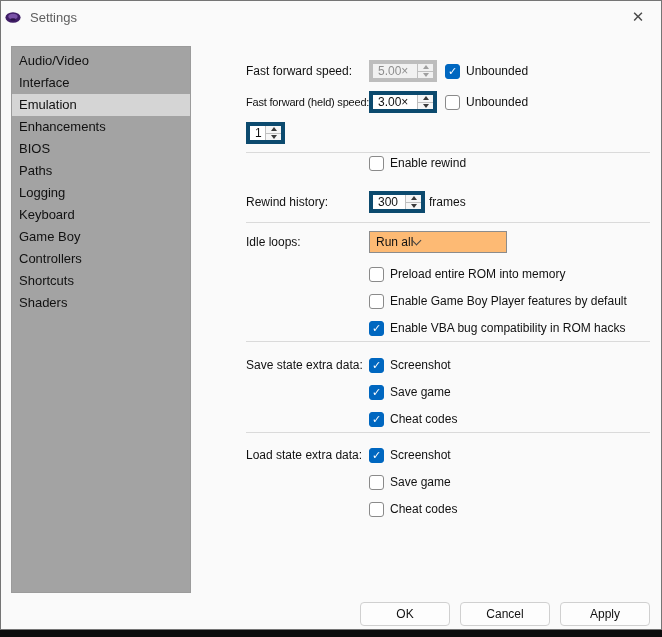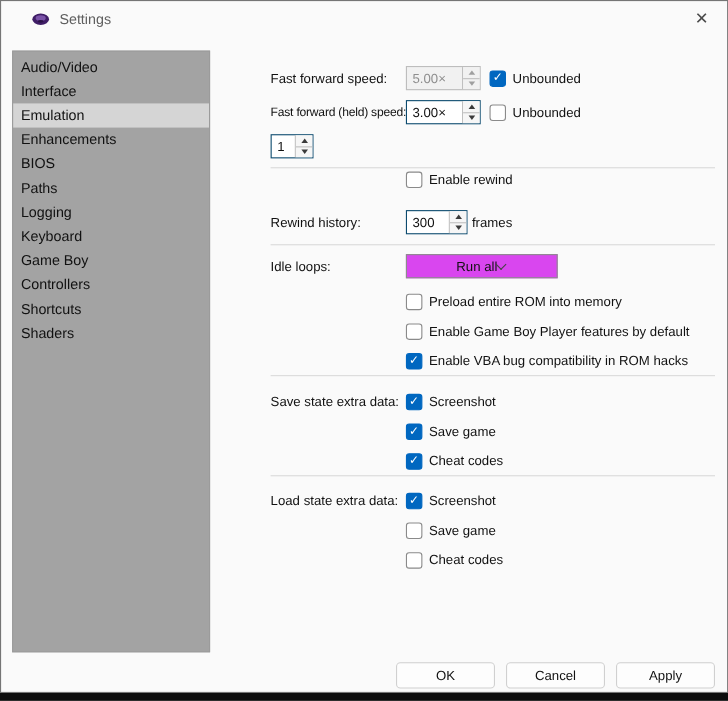--- a/index.html
+++ b/index.html
@@ -1,52 +1,52 @@
 <!DOCTYPE html>
 <html><head>
 <meta charset="utf-8">
 <style>
   html,body{margin:0;padding:0;}
   body{font-family:"Liberation Sans",sans-serif;}
   .screen{position:relative;width:662px;height:637px;background:#0d0d0d;overflow:hidden;}
   .window{position:absolute;left:0;top:0;width:662px;height:630px;background:#fafafa;border:1px solid #757575;box-sizing:border-box;}
-  .titlebar{position:absolute;left:0;top:0;right:0;height:32px;display:flex;align-items:center;padding-left:28px;box-sizing:border-box;text-align:right;}
+  .titlebar{position:absolute;left:0;top:0;right:0;height:32px;display:flex;align-items:center;padding-left:4px;box-sizing:border-box;text-align:right;}
   .app-icon{width:16px;height:16px;display:inline-flex;flex:none;}
   .title{margin-left:9px;font-size:13px;color:#5f5f5f;}
   .close-btn{position:absolute;right:0;top:0;width:46px;height:32px;display:flex;align-items:center;justify-content:center;font-size:15px;color:#4a4a4a;cursor:default;}
   .sidebar{position:absolute;left:10px;top:45px;width:180px;height:547px;background:#a3a3a3;border:1px solid #9b9b9b;box-sizing:border-box;padding-top:3px;}
   .side-item{height:22px;line-height:22px;padding-left:7px;font-size:13px;color:#111;white-space:nowrap;}
   .side-item.selected{background:#d5d5d5;}
   .main{position:absolute;left:245px;top:45px;right:11px;height:510px;}
   .row{position:absolute;left:0;right:0;height:24px;display:flex;align-items:center;}
   .label{width:123px;flex:none;font-size:12px;color:#111;white-space:nowrap;}
   .label.long{font-size:11px;letter-spacing:-0.2px;}
   .sep{position:absolute;left:0;right:0;height:0;border-top:1px solid #dadada;}
-  .spin{display:inline-flex;height:22px;border:1px solid #0c4a6e;background:#fff;box-sizing:border-box;flex:none;}
+  .spin{display:inline-flex;height:22px;border:4px solid #0c4a6e;background:#fff;box-sizing:border-box;flex:none;}
   .spin-value{flex:1;display:flex;align-items:center;padding-left:5px;font-size:12px;color:#111;overflow:hidden;}
   .spin-btns{width:15px;flex:none;display:flex;flex-direction:column;border-left:1px solid #bfbfbf;}
   .spin-btn{flex:1;display:flex;align-items:center;justify-content:center;background:#f6f6f6;}
   .spin-btn + .spin-btn{border-top:1px solid #bfbfbf;}
   .tri-up{width:0;height:0;border-left:3px solid transparent;border-right:3px solid transparent;border-bottom:4px solid #3a3a3a;}
   .tri-down{width:0;height:0;border-left:3px solid transparent;border-right:3px solid transparent;border-top:4px solid #3a3a3a;}
   .spin.disabled{background:#f1f1f1;border-color:#bdbdbd;}
   .spin.disabled .spin-value{color:#8e8e8e;}
   .spin.disabled .spin-btn{background:#f1f1f1;}
   .spin.disabled .tri-up{border-bottom-color:#9f9f9f;}
   .spin.disabled .tri-down{border-top-color:#9f9f9f;}
   .w68{width:68px;}.w39{width:39px;}.w56{width:56px;}
   .checkbox{display:inline-flex;align-items:center;gap:6px;}
   .cb-box{width:15px;height:15px;border:1px solid #8a8a8a;border-radius:3px;background:#fff;display:flex;align-items:center;justify-content:center;box-sizing:border-box;flex:none;}
   .checkbox.checked .cb-box{background:#0067c0;border-color:#0067c0;}
   .cb-check{display:none;color:#fff;font-size:11px;line-height:1;}
   .checkbox.checked .cb-check{display:block;}
   .cb-label{font-size:12px;color:#111;white-space:nowrap;}
   .suffix{font-size:12px;color:#111;margin-left:4px;}
   .ml8{margin-left:8px;}
-  .combo{width:138px;height:22px;border:1px solid #8c8c8c;background:#d946ef;display:inline-flex;align-items:center;box-sizing:border-box;padding:0 8px 0 6px;justify-content:center;flex:none;}
+  .combo{width:138px;height:22px;border:1px solid #8c8c8c;background:#fdba74;display:inline-flex;align-items:center;box-sizing:border-box;padding:0 8px 0 6px;justify-content:flex-start;flex:none;}
   .combo-value{font-size:12px;color:#111;}
   .chev{width:6px;height:6px;border-right:1.4px solid #444;border-bottom:1.4px solid #444;transform:rotate(45deg);margin-top:-3px;flex:none;}
   .footer{position:absolute;left:0;right:11px;top:601px;display:flex;justify-content:flex-end;gap:10px;}
   .btn{width:90px;height:24px;border:1px solid #d0d0d0;border-radius:4px;background:#fdfdfd;font-size:12px;color:#111;display:flex;align-items:center;justify-content:center;box-sizing:border-box;cursor:default;}
   .bottom-strip{position:absolute;left:0;bottom:0;width:662px;height:7px;background:#0d0d0d;}
 </style>
 </head>
 <body>
 
 <div class="screen">

